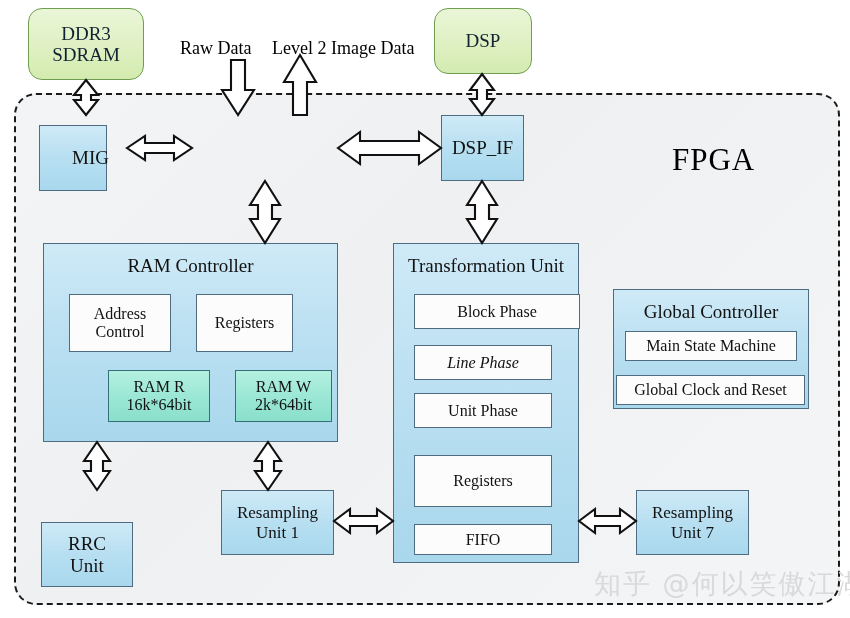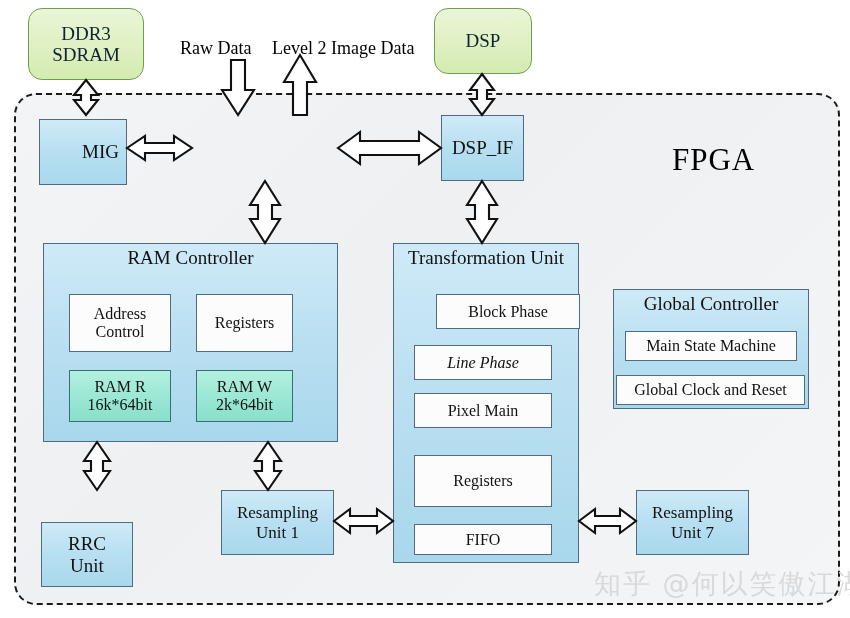--- a/index.html
+++ b/index.html
@@ -28,34 +28,35 @@
     background:linear-gradient(180deg,#cfeaf7 0%,#b7dff1 50%,#a9d8ee 100%);
     color:#111;
     font-size:19px;
   }
 
   .container{                 
     border:1.6px solid #4f6c80;
     background:linear-gradient(180deg,#cfeaf7 0%,#bbe0f2 45%,#a9d7ec 100%);
     justify-content:flex-start;
   }
-  .container > .ctitle{font-size:19px;color:#111;margin-top:3px;margin-bottom:6px;}
+  .container > .ctitle{font-size:19px;color:#111;margin-top:11px;margin-bottom:6px;}
 
   .white{                     
     border:1.6px solid #4f6c80;
     background:#fcfcfc;
     color:#111;
     font-size:16px;
   }
 
   .aqua{                      
     border:1.6px solid #35707a;
     background:linear-gradient(180deg,#b4f0e0 0%,#97e6d3 60%,#8adfcb 100%);
     color:#111;
     font-size:16px;
+    margin-left:39px;
   }
 
   .plainlabel{position:absolute;font-size:18px;color:#000;white-space:nowrap;}
 
   .fpga-label{position:absolute;font-size:31px;color:#000;letter-spacing:1px;}
 
   
   #fpga{
     position:absolute;
     border:2.4px dashed #1a1a1a;
@@ -91,21 +92,21 @@
     <span>SDRAM</span>
   </div>
 
   <div class="box ext" style="left:434px;top:8px;width:98px;height:66px;">
     <span>DSP</span>
   </div>
 
   <div class="plainlabel" style="left:180px;top:38px;">Raw Data</div>
   <div class="plainlabel" style="left:272px;top:38px;">Level 2 Image Data</div>
 
-  <div class="box blue" style="left:39px;top:119px;width:88px;height:66px;padding-left:35px;">
+  <div class="box blue" style="left:39px;top:125px;width:68px;height:66px;padding-left:35px;">
     <span>MIG</span>
   </div>
 
 
   <div class="box blue" style="left:441px;top:115px;width:83px;height:66px;">
     <span>DSP_IF</span>
   </div>
 
   <div class="box container" style="left:43px;top:243px;width:295px;height:199px;">
     <div class="ctitle">RAM Controller</div>
@@ -127,28 +128,28 @@
 
   <div class="box aqua" style="left:196px;top:370px;width:97px;height:52px;">
     <span>RAM W</span>
     <span>2k*64bit</span>
   </div>
 
   <div class="box container" style="left:393px;top:243px;width:186px;height:320px;">
     <div class="ctitle">Transformation Unit</div>
   </div>
 
-  <div class="box white" style="left:414px;top:294px;width:144px;height:35px;margin-left:22px;">
+  <div class="box white" style="left:414px;top:294px;width:166px;height:35px;">
     <span>Block  Phase</span>
   </div>
   <div class="box white" style="left:414px;top:345px;width:138px;height:35px;font-style:italic;">
     <span>Line Phase</span>
   </div>
   <div class="box white" style="left:414px;top:393px;width:138px;height:35px;">
-    <span>Pixel Main</span>
+    <span>Unit Phase</span>
   </div>
   <div class="box white" style="left:414px;top:455px;width:138px;height:52px;">
     <span>Registers</span>
   </div>
   <div class="box white" style="left:414px;top:524px;width:138px;height:31px;">
     <span>FIFO</span>
   </div>
 
   <div class="box container" style="left:613px;top:289px;width:196px;height:120px;">
     <div class="ctitle">Global Controller</div>

